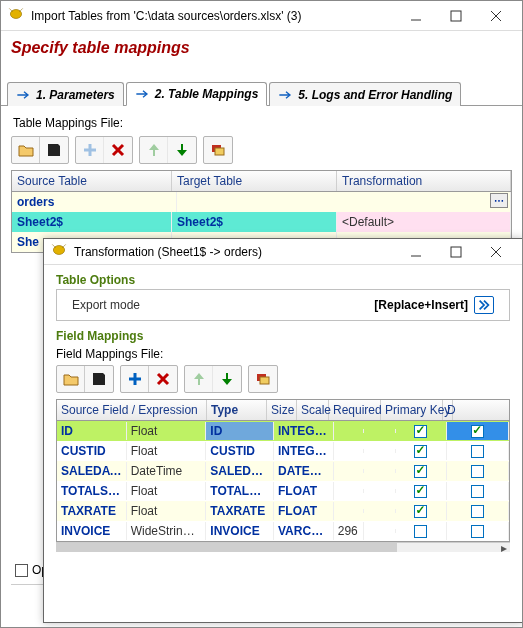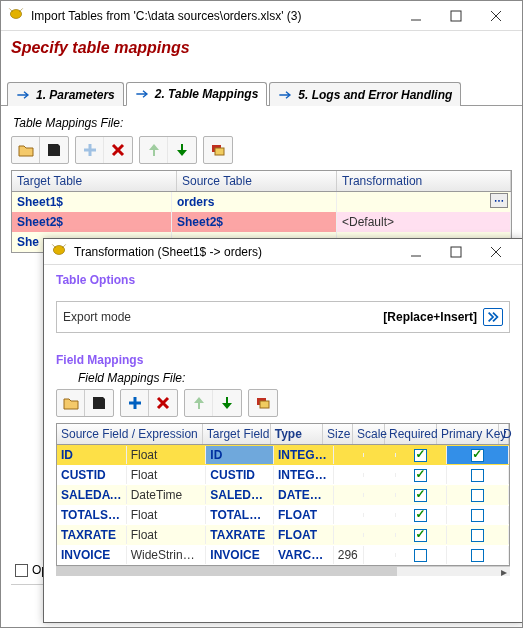--- a/index.html
+++ b/index.html
@@ -74,21 +74,20 @@
   }
   .tab .tab-label {
     font-style: italic;
     font-weight: bold;
   }
   .arrow-icon { width: 16px; height: 10px; }
   
   .section-label {
     padding: 10px 12px 6px 12px;
     color: #000;
-    font-style: italic;
   }
   
   .toolbar {
     display: flex;
     padding: 0 10px;
     gap: 6px;
   }
   .tb-group {
     display: flex;
     border: 1px solid #b5b5b5;
@@ -121,21 +120,21 @@
   }
   .grid-body .row { display: flex; }
   .grid-body .cell {
     padding: 3px 5px;
     border-right: 1px solid #eee;
     color: #0030a0;
     font-weight: bold;
   }
   .grid-body .cell.plain { color: #333; font-weight: normal; }
   .grid-body .row.r0 { background: #ffffe8; }
-  .grid-body .row.r1 { background: #fca5a5; }
+  .grid-body .row.r1 { background: #5eead4; }
   .grid-body .row.r1 .cell.last { background: #ffe0f0; }
   .grid-body .row.r0 .cell.last { background: #ffffe8; position: relative; }
   .ell-btn {
     position: absolute; right: 2px; top: 1px;
     border: 1px solid #888; background: #eee;
     width: 18px; height: 15px; font-size: 10px;
     display: flex; align-items: center; justify-content: center;
   }
   
   .c-src { width: 160px; }
@@ -150,27 +149,27 @@
     background: #fff;
     border: 1px solid #666;
     box-shadow: 0 0 8px rgba(0,0,0,0.25);
   }
   .innerwin .titlebar {
     height: 26px;
     border-bottom: 1px solid #ddd;
   }
   .fieldset-title {
     font-weight: bold;
-    color: #8b5cf6;
+    color: #4d7c0f;
     padding: 8px 12px 2px 12px;
   }
   .export-mode {
     border: 1px solid #c0c0c0;
-    margin: 12px 12px;
-    padding: 6px 6px;
+    margin: 0 12px;
+    padding: 6px 15px;
     display: flex;
     align-items: center;
   }
   .export-mode .lbl { flex: 0 0 100px; color: #333; }
   .export-mode .val { flex: 1; text-align: right; font-weight: bold; padding-right: 6px; }
   .dbl-arrow {
     width: 20px; height: 18px;
     border: 1px solid #005fbf;
     display: flex; align-items: center; justify-content: center;
     color: #005fbf; font-weight: bold;
@@ -195,21 +194,21 @@
   .fgrid-body .frow { display: flex; height: 20px; align-items: center;}
   .fgrid-body .fcell {
     padding: 2px 4px;
     border-right: 1px solid #eee;
     overflow: hidden; white-space: nowrap; text-overflow: ellipsis;
   }
   .navy { color: #0030a0; font-weight: bold; }
   .plain { color: #333; }
   .fgrid-body .frow:nth-child(odd) { background: #ffffe8; }
   .fgrid-body .frow:nth-child(even) { background: #fff; }
-  .fgrid-body .frow.sel { background: #fde047; }
+  .fgrid-body .frow.sel { background: #bef264; }
   .fgrid-body .frow.sel .fcell.tgt { background: #6fa8dc; }
   .fgrid-body .frow.sel .fcell.pk { background: #338fe8; }
 
   
   .fc-src { width: 70px; }
   .fc-styp { width: 80px; }
   .fc-tgt { width: 68px; }
   .fc-typ { width: 60px; font-weight: bold; }
   .fc-size { width: 30px; }
   .fc-scale { width: 32px; }
@@ -379,27 +378,26 @@
         <svg viewBox="0 0 16 16">
           <rect class="cards-svg" x="2" y="3" width="9" height="7"></rect>
           <rect x="5" y="6" width="9" height="7" fill="#f0cc60" stroke="#9a6b1a"></rect>
         </svg>
       </div>
   </div>
 </div>
 
 <div class="grid">
   <div class="grid-head">
+    <div class="col c-src">Source Table</div>
     <div class="col c-tgt">Target Table</div>
-    <div class="col c-src">Source Table</div>
     <div class="col c-xfm">Transformation</div>
   </div>
   <div class="grid-body">
     <div class="row r0">
-      <div class="cell c-src">Sheet1$</div>
       <div class="cell c-tgt">orders</div>
       <div class="cell c-xfm last">
         <span></span>
         <span class="ell-btn">⋯</span>
       </div>
     </div>
     <div class="row r1">
       <div class="cell c-src">Sheet2$</div>
       <div class="cell c-tgt">Sheet2$</div>
       <div class="cell c-xfm last plain">&lt;Default&gt;</div>
@@ -454,21 +452,21 @@
     <span class="lbl">Export mode</span>
     <span class="val">[Replace+Insert]</span>
     <span class="dbl-arrow">
       <svg viewBox="0 0 16 16" width="14" height="14">
           <path d="M3 3l5 5-5 5 M8 3l5 5-5 5" fill="none" stroke="#005fbf" stroke-width="2"></path>
         </svg>
     </span>
   </div>
 
   <div class="fieldset-title">Field Mappings</div>
-  <div class="section-label" style="padding:2px 12px 4px 12px;margin-left:22px;">Field Mappings File:</div>
+  <div class="section-label" style="padding:2px 12px 4px 12px;">Field Mappings File:</div>
 
   <div class="toolbar" style="padding:0 12px;">
     <div class="tb-group">
       <div class="tb-btn">
           <svg class="folder-svg" viewBox="0 0 16 16">
             <path d="M1 4h5l2 2h7v8H1z"></path>
           </svg>
         </div>
       <div class="tb-btn">
           <svg class="save-svg" viewBox="0 0 16 16">
@@ -506,21 +504,20 @@
             <rect class="cards-svg" x="2" y="3" width="9" height="7"></rect>
             <rect x="5" y="6" width="9" height="7" fill="#f0cc60" stroke="#9a6b1a"></rect>
           </svg>
         </div>
     </div>
   </div>
 
   <div class="fgrid">
     <div class="fgrid-head">
       <div class="fh" style="width:150px">Source Field / Expression</div>
-      <div class="fh fc-tgt">Target Field</div>
       <div class="fh fc-typ">Type</div>
       <div class="fh fc-size">Size</div>
       <div class="fh fc-scale">Scale</div>
       <div class="fh fc-req">Required</div>
       <div class="fh fc-pk">Primary Key</div>
       <div class="fh fc-d">D</div>
     </div>
     <div class="fgrid-body" id="fgrid-body">
         <div class="frow sel">
           <div class="fcell fc-src navy">ID</div>

